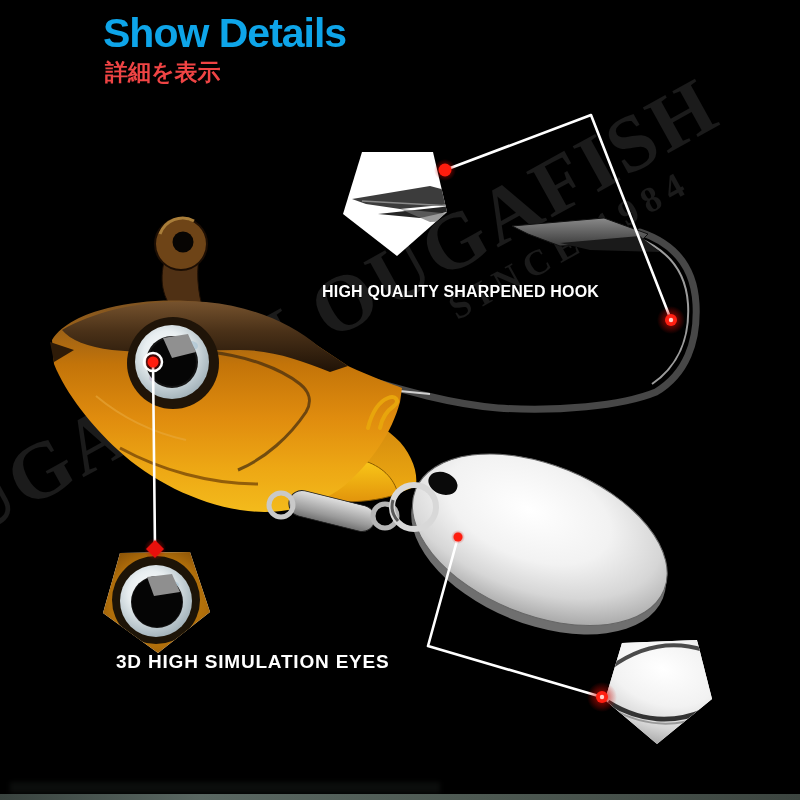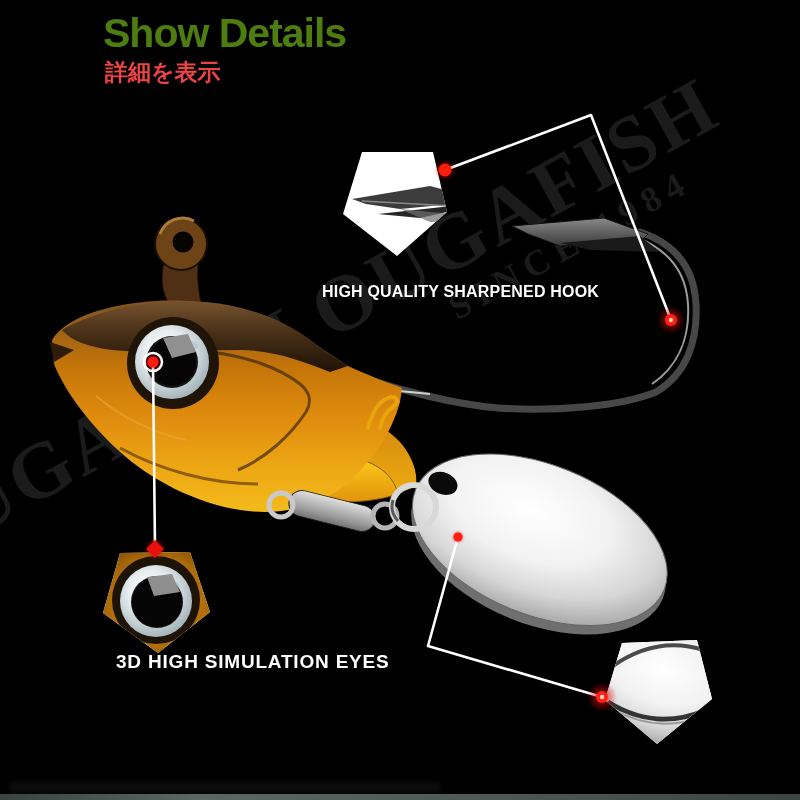--- a/index.html
+++ b/index.html
@@ -10,21 +10,21 @@
   .watermark{
     position:absolute;left:-158px;top:233px;width:1100px;
     transform:rotate(-29deg);transform-origin:50% 50%;
     color:#1b1b1b;font-family:"Liberation Serif",serif;font-weight:bold;
     user-select:none;pointer-events:none;
   }
   .watermark .wm1{font-size:80px;letter-spacing:3px;white-space:nowrap;}
   .watermark .wm2{font-size:36px;letter-spacing:8px;margin-left:595px;margin-top:-8px;white-space:nowrap;}
   .svg-layer{position:absolute;left:0;top:0;}
   .title{
-    position:absolute;left:103px;top:10px;color:#4d7c0f;
+    position:absolute;left:103px;top:10px;color:#0ea5e9;
     font-size:41px;font-weight:800;letter-spacing:-1px;white-space:nowrap;
   }
   .subtitle{
     position:absolute;left:105px;top:57px;color:#ef4444;
     font-size:23px;font-weight:700;white-space:nowrap;
   }
   .callout-label{
     position:absolute;color:#fff;font-weight:700;white-space:nowrap;
     text-shadow:0 1px 1px #000;
   }

